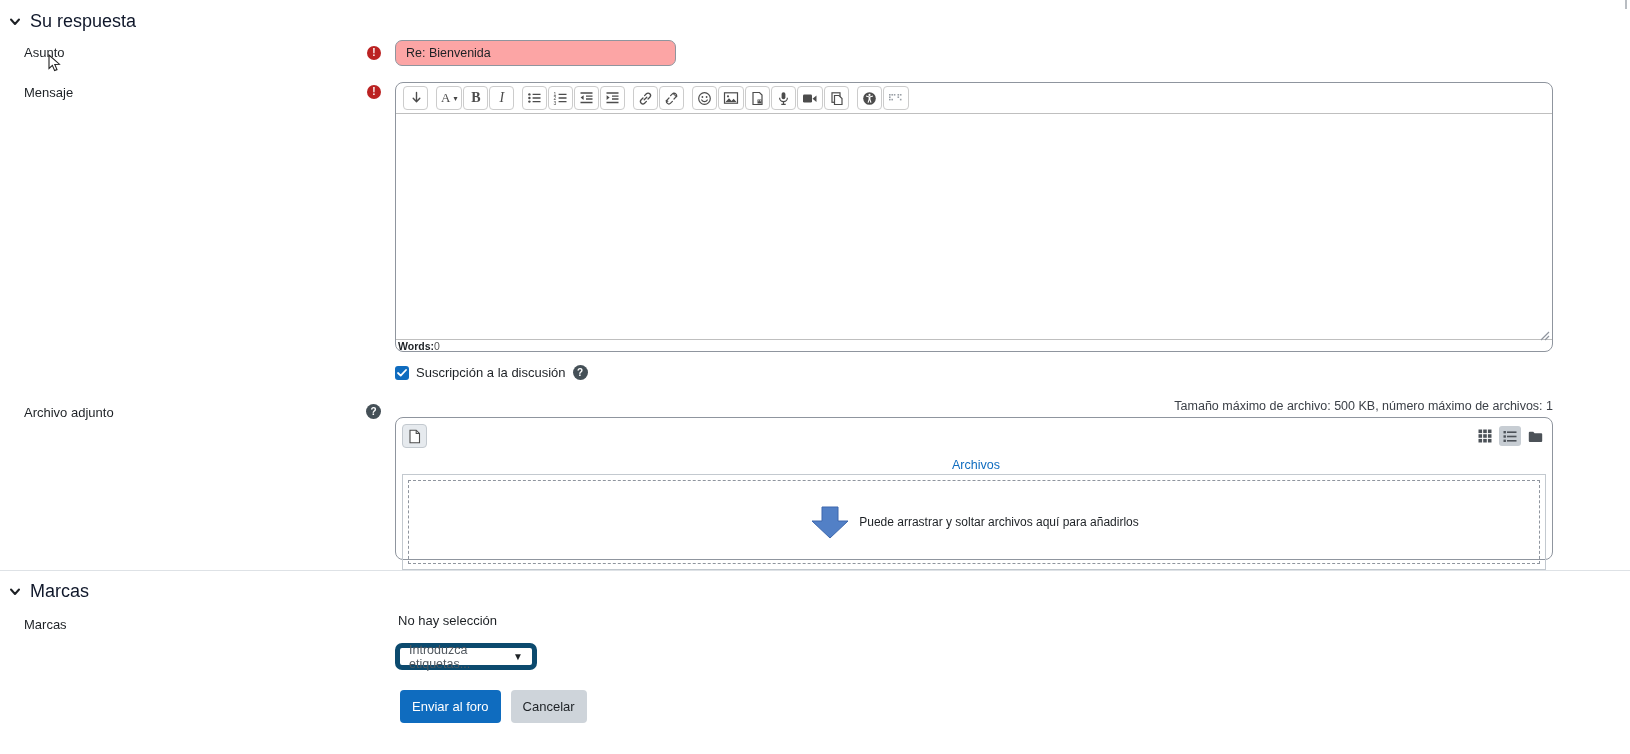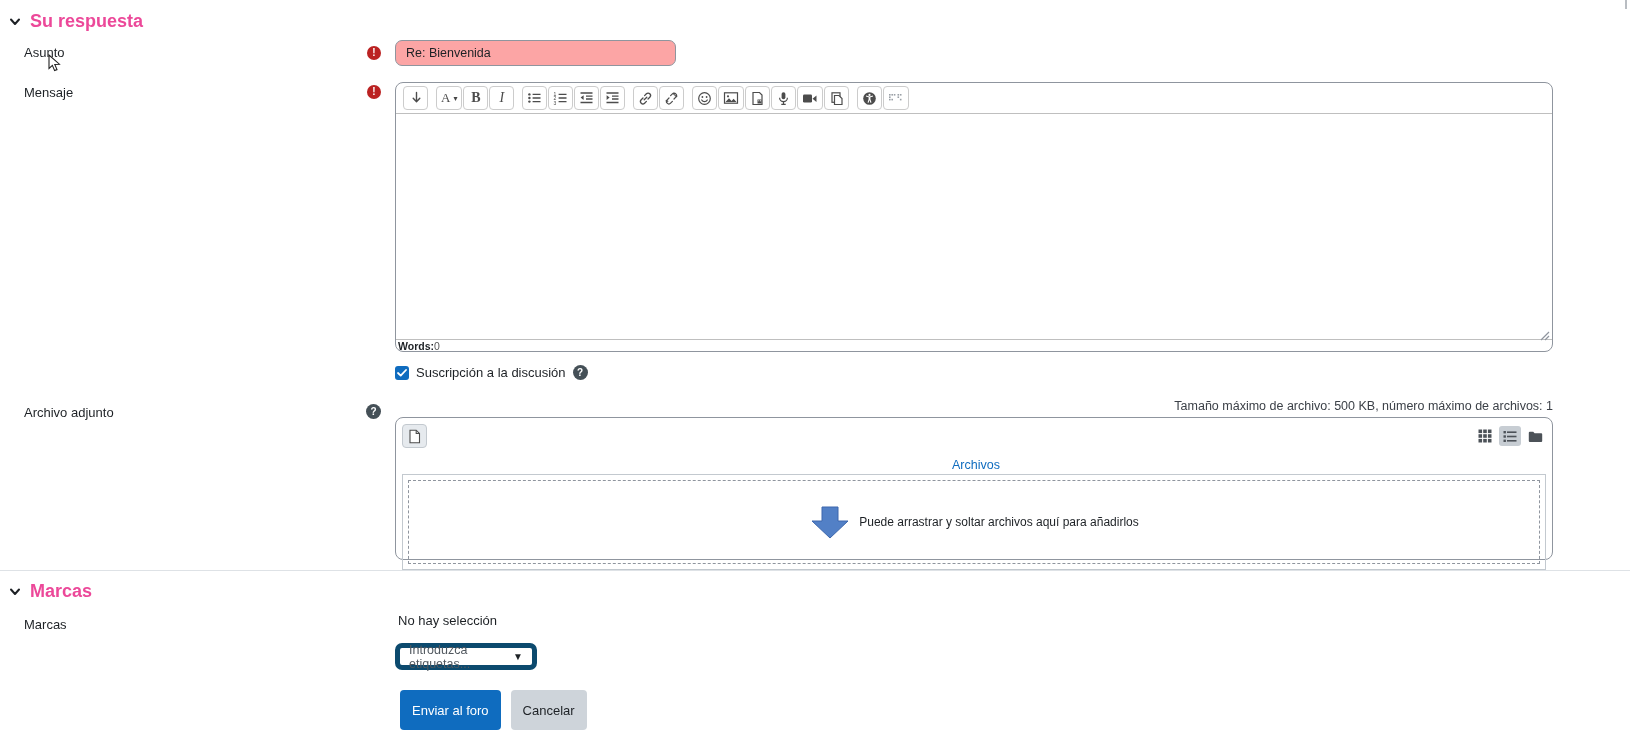--- a/index.html
+++ b/index.html
@@ -3,21 +3,21 @@
 <meta charset="utf-8">
 <style>
   * { margin:0; padding:0; box-sizing:border-box; }
   html,body { background:#fff; }
   body { font-family:"Liberation Sans","DejaVu Sans",sans-serif; color:#1d2125; }
   .page { position:relative; width:1630px; height:754px; background:#fff; overflow:hidden; }
 
   
   .sec-header { position:absolute; left:8px; display:flex; align-items:center; gap:8px; }
   .sec-header .chev { display:inline-flex; width:14px; height:14px; align-items:center; justify-content:center; cursor:pointer; }
-  .sec-title { font-size:18px; font-weight:700; color:#ec4899; }
+  .sec-title { font-size:18px; font-weight:400; color:#0f172a; }
 
   .field-label { position:absolute; left:24px; font-size:13px; color:#1d2125; }
 
   .req-icon { position:absolute; width:14px; height:14px; border-radius:50%; background:#b22;
     color:#fff; font-size:10px; font-weight:700; display:flex; align-items:center; justify-content:center; line-height:1; }
   .help-icon { width:15px; height:15px; border-radius:50%; background:#455057; color:#fff; font-size:10px;
     font-weight:700; display:inline-flex; align-items:center; justify-content:center; line-height:1; cursor:pointer; }
 
   
   .text-input { position:absolute; left:395px; top:40px; width:281px; height:26px; border:1px solid #8f959e;
@@ -62,21 +62,21 @@
 
   
   .no-selection { position:absolute; left:398px; top:613px; font-size:13px; }
   .tag-combo { position:absolute; left:395px; top:643px; width:142px; height:27px; border:5px solid #0c4a6e; border-radius:7px;
     display:flex; align-items:center; justify-content:space-between; padding:0 9px; cursor:pointer; background:#fff; }
   .tag-combo .ph { font-size:12.5px; color:#51585f; }
   .tag-combo .tri { font-size:10px; color:#1d2125; }
 
   
   .actions { position:absolute; left:400px; top:690px; display:flex; gap:10px; }
-  .btn { height:40px; border:none; border-radius:4px; font-size:13px; padding:0 12px; cursor:pointer;
+  .btn { height:33px; border:none; border-radius:4px; font-size:13px; padding:0 12px; cursor:pointer;
     font-family:"Liberation Sans","DejaVu Sans",sans-serif; display:inline-flex; align-items:center;text-align:center; }
   .btn-primary { background:#0f6cbf; color:#fff; }
   .btn-secondary { background:#ced4da; color:#1d2125; }
 
   .cursor { position:absolute; left:48px; top:54px; pointer-events:none; }
   .scroll-artifact { position:absolute; right:3px; top:0; width:2px; height:9px; background:#b9bdc2; }
 </style>
 </head>
 <body>
 

